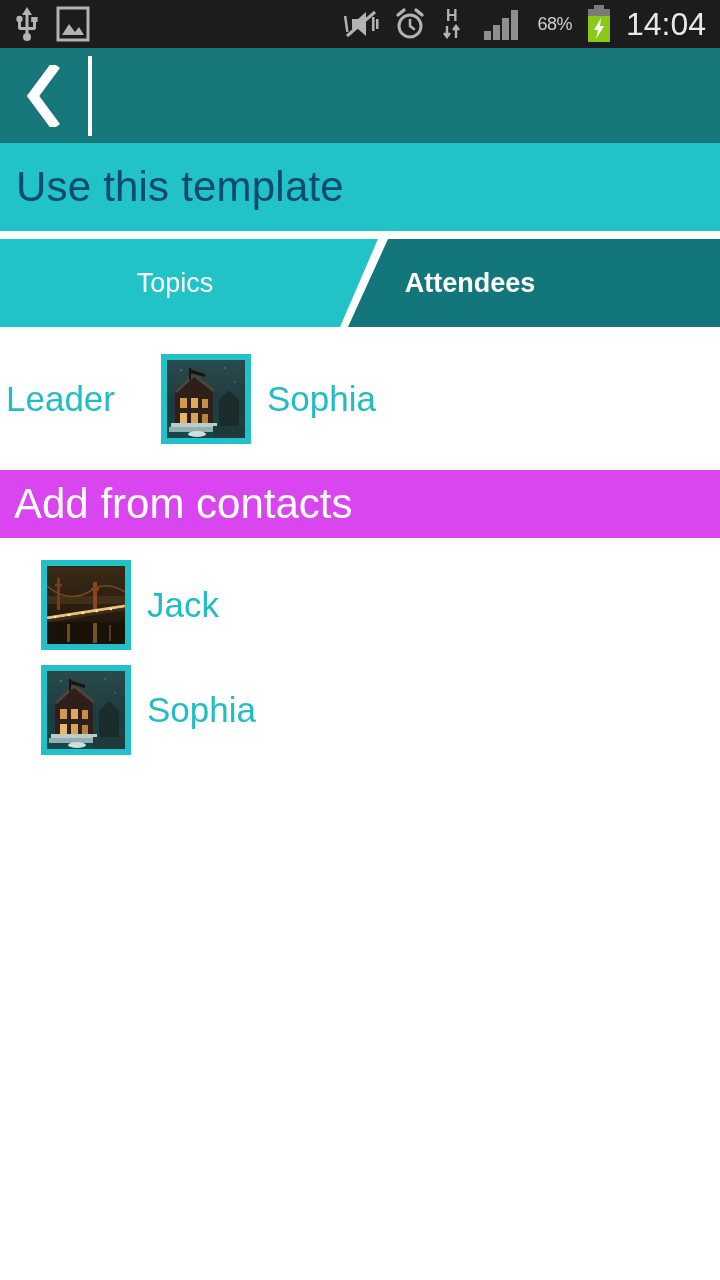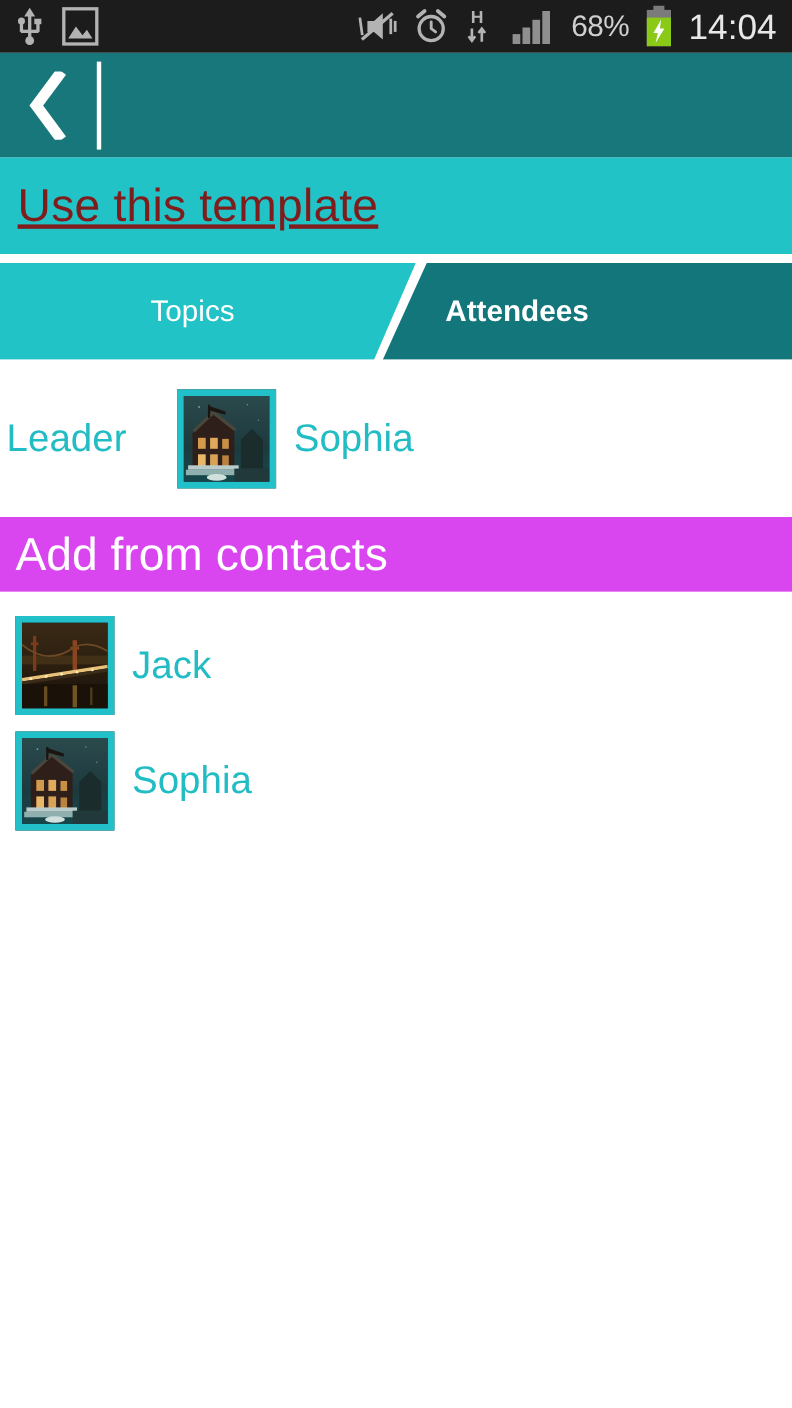--- a/index.html
+++ b/index.html
@@ -14,21 +14,21 @@
   .statusbar{
     position:relative;
     height:48px; width:720px;
     background:#1c1c1c;
     display:flex; align-items:center;
     color:#b3b3b3;
   }
   .sb-left{ display:flex; align-items:center; gap:16px; padding-left:14px; }
   .sb-right{ display:flex; align-items:center; gap:14px; margin-left:auto; padding-right:14px; }
   .sb-icon{ display:flex; align-items:center; justify-content:center; }
-  .sb-battpct{ font-size:27px; color:#cfcfcf; letter-spacing:-0.5px; }
+  .sb-battpct{ font-size:18px; color:#cfcfcf; letter-spacing:-0.5px; }
   .sb-clock{ font-size:32px; color:#e8e8e8; letter-spacing:0px;text-align:center; }
 
   
   .appbar{
     position:relative;
     height:95px; width:720px;
     background:#18777a;
     display:flex; align-items:center;
   }
   .backbtn{
@@ -45,21 +45,21 @@
   }
 
   
   .banner{
     width:720px; height:88px;
     background:#22c3c6;
     display:flex; align-items:center;
     padding-left:16px;
   }
   .banner-label{
-    color:#7f1d1d; font-size:42px; font-weight:400; letter-spacing:0.2px;text-decoration:underline;
+    color:#0c4a6e; font-size:42px; font-weight:400; letter-spacing:0.2px;
   }
   .gap-white{ width:720px; height:8px; background:#ffffff; }
 
   
   .tabs{
     position:relative;
     width:720px; height:88px;
     display:flex;
     background:#ffffff;
     overflow:hidden;
@@ -122,21 +122,21 @@
   .section-head-label{
     color:#ffffff; font-size:42px;
   }
 
   
   .contacts{
     width:720px; background:#ffffff;
     padding-top:14px;
   }
   .contact-row{
-    display:flex; width:720px; height:105px; 
+    display:flex; width:720px; height:105px; padding-left:27px;
   }
   .contact-cell{
     display:flex; align-items:center;
     width:355px; flex:none;
     padding-left:14px;
   }
   .contact-name{
     color:#22bcc4; font-size:35px; margin-left:16px;
   }
   .spacer{ flex:1; background:#ffffff; }

